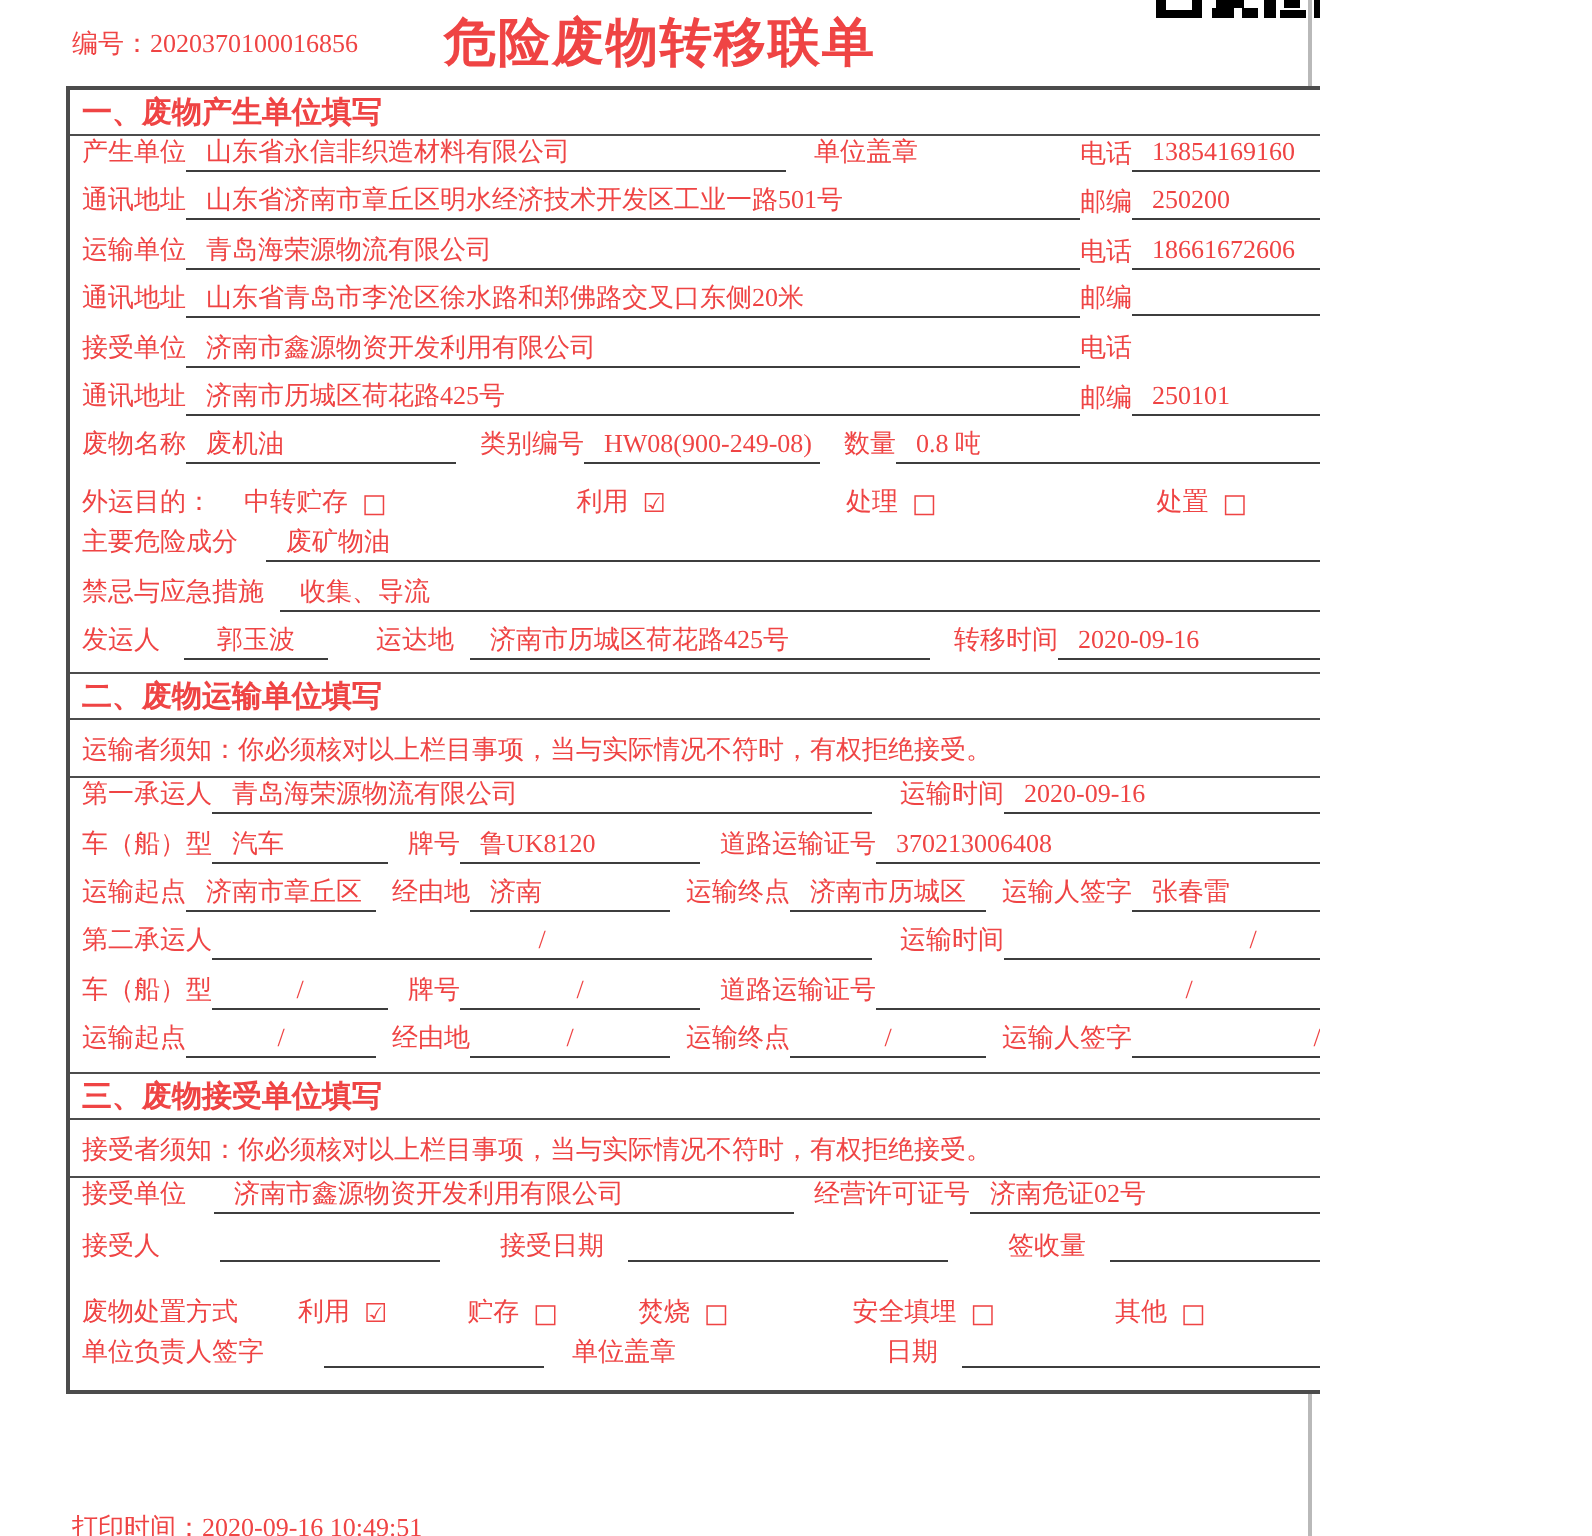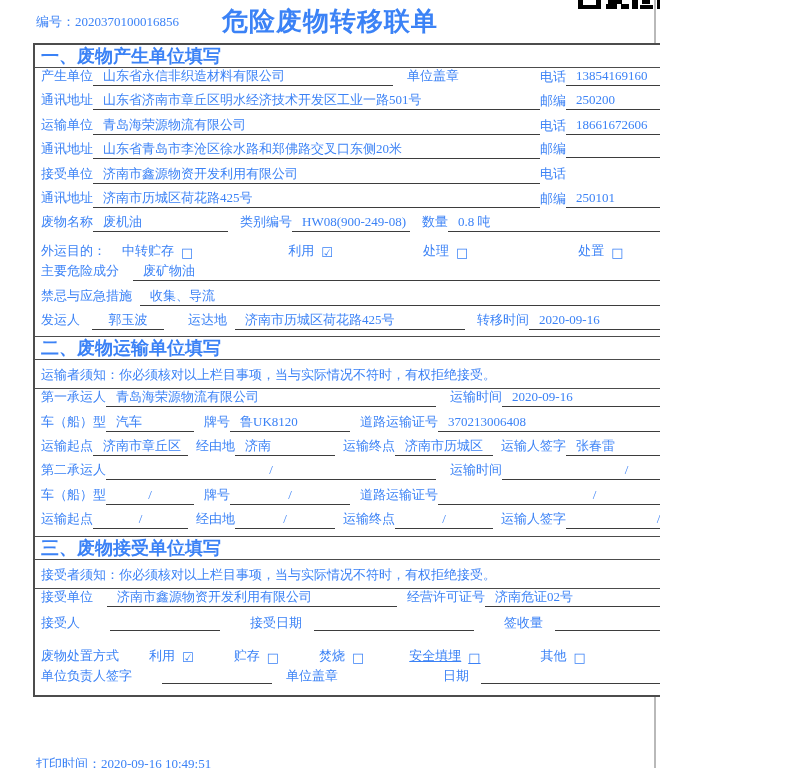--- a/index.html
+++ b/index.html
@@ -1,41 +1,41 @@
 <!DOCTYPE html>
 <html><head>
 <meta charset="utf-8">
 <style>
   * { margin:0; padding:0; box-sizing:border-box; }
   html,body { background:#fff; }
   .page {
     position:relative; width:660px; height:768px; background:#ffffff;
     font-family:"Liberation Serif","DejaVu Serif",serif;
-    font-size:13px; color:#3b82f6; overflow:hidden;
+    font-size:13px; color:#ef4444; overflow:hidden;
   }
   .right-edge { position:absolute; top:0; right:4px; width:2px; height:768px; background:#b9b9b9; }
 
   
   .doc-header { position:relative; height:40px; }
   .serial { position:absolute; left:36px; top:13px; white-space:nowrap; }
   .doc-title {
     position:absolute; left:0; right:0; top:4px; text-align:center;
     font-family:"Liberation Sans","DejaVu Sans",sans-serif;
     font-weight:bold; font-size:26px; letter-spacing:1px;
   }
   .qr-frag { position:absolute; left:578px; top:0; }
 
   
   .form-box {
     position:absolute; left:33px; top:43px; width:725px;
     border:2px solid #4c4c4c; background:#fff;
   }
   .sec-head {
     font-family:"Liberation Sans","DejaVu Sans",sans-serif;
-    font-weight:bold; font-size:18px; padding:3px 6px 2px 6px;
+    font-weight:bold; font-size:15px; padding:3px 6px 2px 6px;
     border-bottom:1.5px solid #4c4c4c; line-height:17px;
   }
   .sec-head.mid { border-top:1.5px solid #4c4c4c; }
   .notice-row { padding:6px 6px 5px 6px; border-bottom:1.5px solid #4c4c4c; line-height:17px; }
 
   .row { display:flex; align-items:flex-start; padding:0 5px 3px 6px; height:24.4px; line-height:16px; white-space:nowrap; }
   .row.tall { height:26.5px; }
   .lbl { padding-bottom:1px; }
   .u { border-bottom:1px solid #3d3d3d; padding:0 4px 1px 10px; min-height:16px; }
   .u.flex { flex:1; }
@@ -50,21 +50,21 @@
 
   .w300 { width:300px; } .w135 { width:135px; } .w118 { width:118px; }
   .w105 { width:105px; } .w68 { width:68px; }  .w72 { width:72px; }
   .w230 { width:230px; } .w330 { width:330px; }
   .w88 { width:88px; }  .w120 { width:120px; } .w95 { width:95px; }
   .w100 { width:100px; } .w98 { width:98px; }  .w290 { width:290px; }
   .w110 { width:110px; } .w160 { width:160px; }
 
   .ml8{margin-left:8px;} .ml10{margin-left:10px;} .ml12{margin-left:12px;}
   .ml14{margin-left:14px;} .ml16{margin-left:16px;} .ml24{margin-left:24px;}
-  .ml30{margin-left:30px;} .ml40{margin-left:40px;} .ml45{margin-left:45px;text-decoration:underline;}
+  .ml30{margin-left:30px;} .ml40{margin-left:40px;} .ml45{margin-left:62px;}
   .ml60{margin-left:60px;} .ml90{margin-left:90px;} .ml95{margin-left:95px;}
   .ml105{margin-left:105px;} .ml110{margin-left:110px;}
   .mr30{margin-right:30px;} .mr40{margin-right:40px;}
 
   .print-time { position:absolute; left:36px; top:755px; white-space:nowrap; }
 </style>
 </head>
 <body>
 
 <div class="page">

